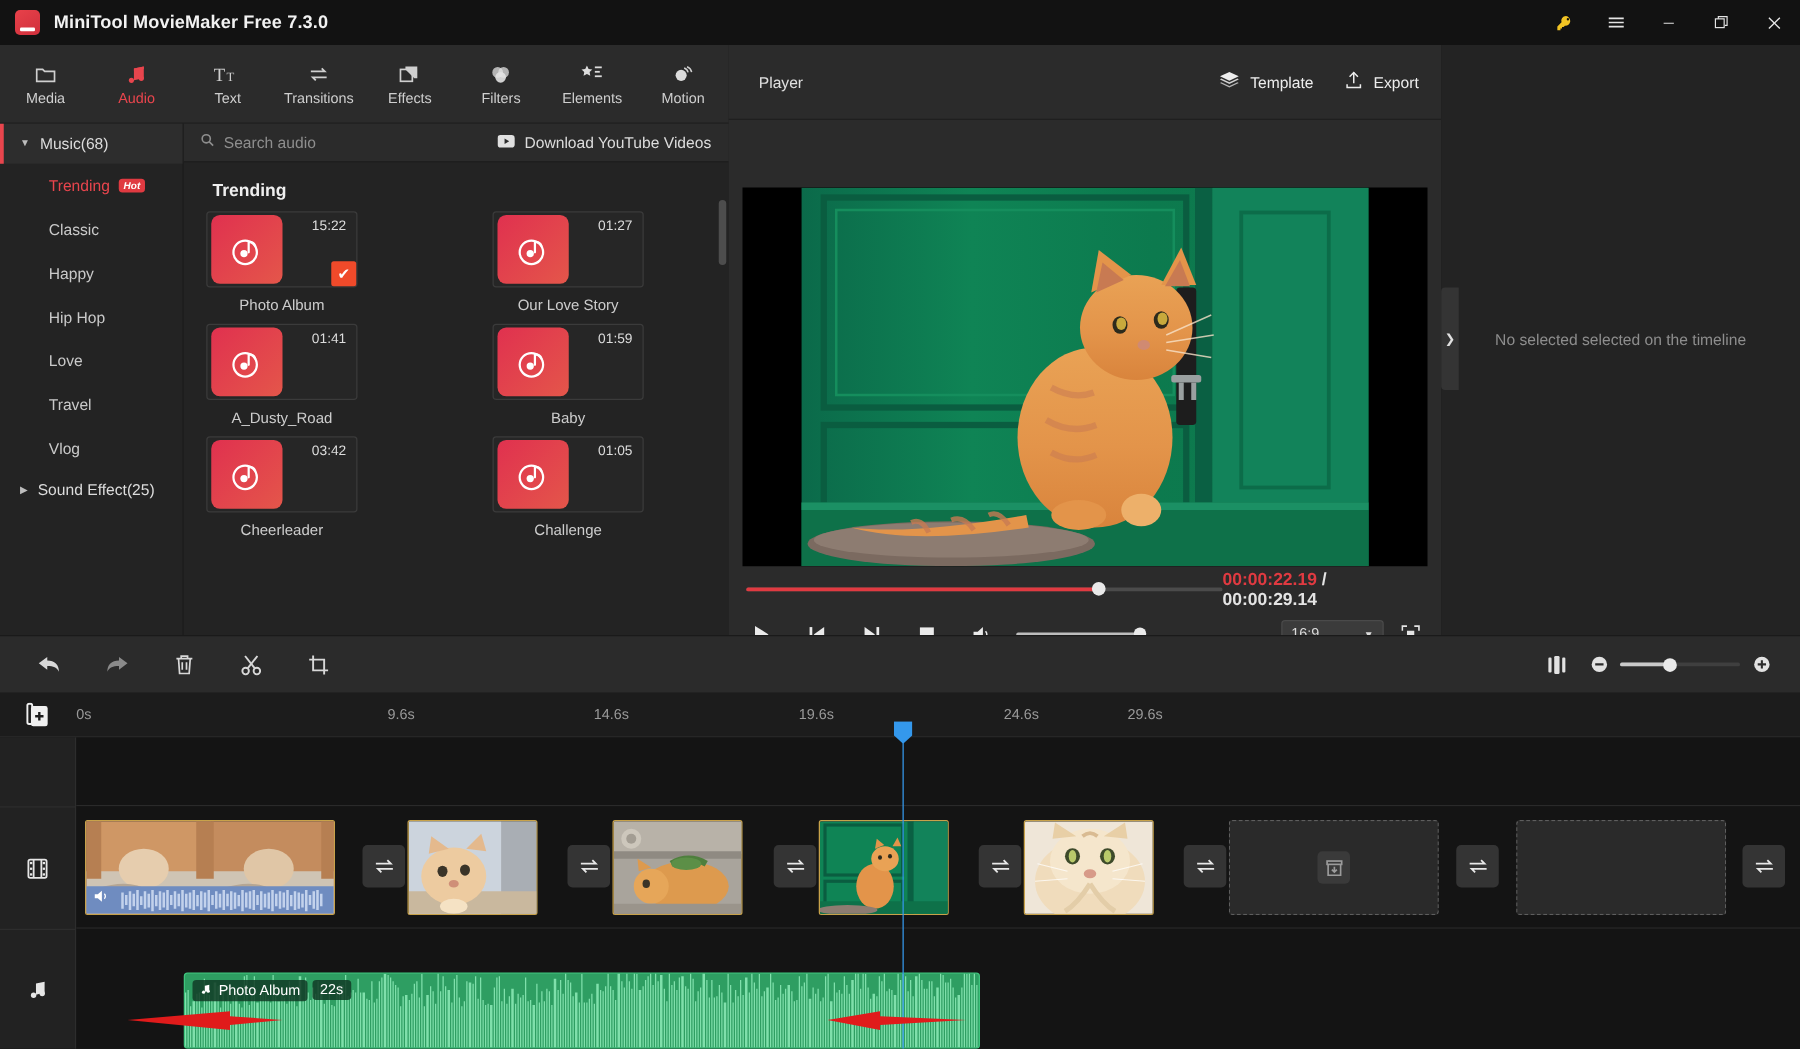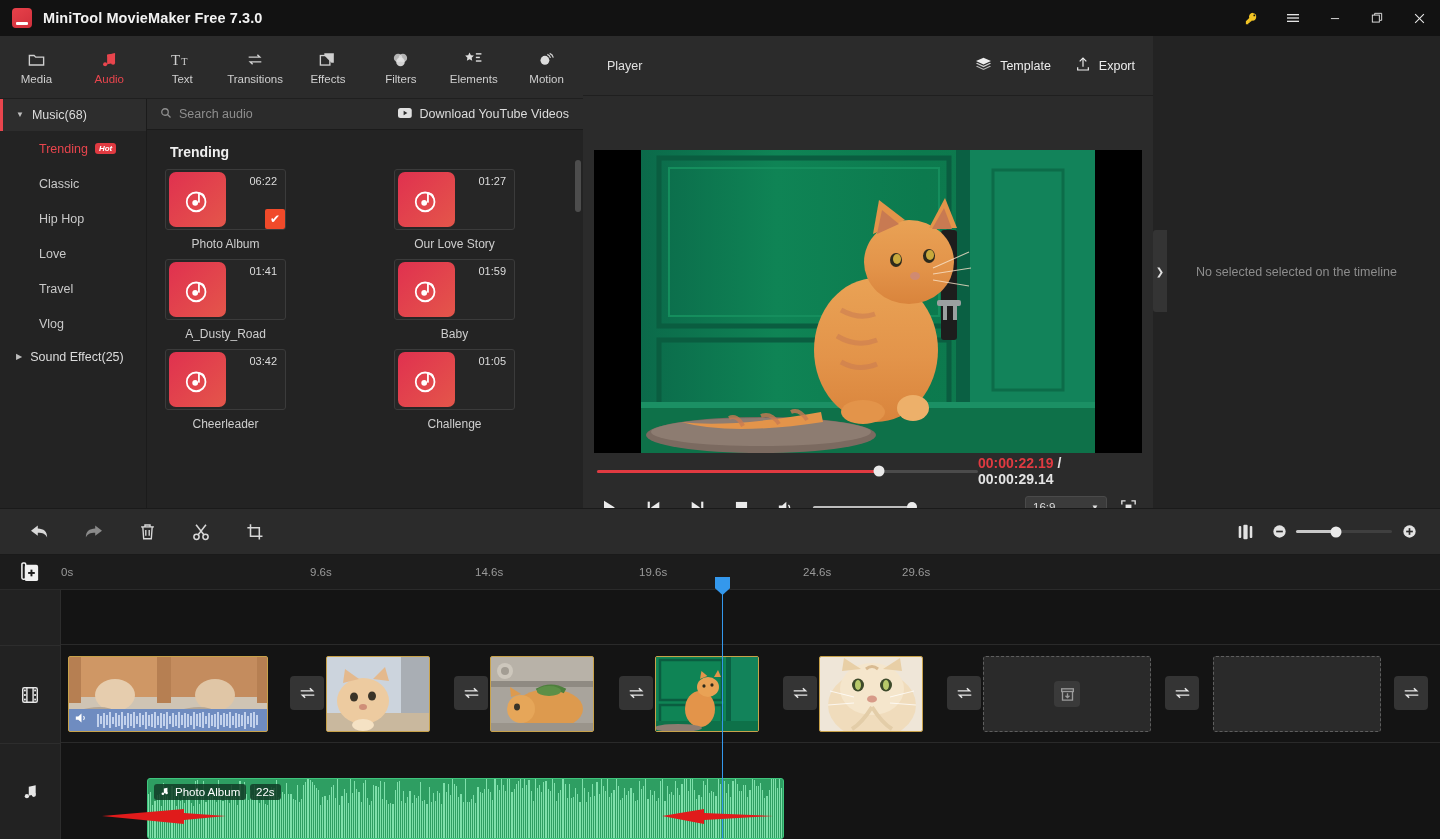--- a/index.html
+++ b/index.html
@@ -358,20 +358,23 @@
         <span>Music(68)</span>
       </div>
       <div class="cat-item active">
         <span>Trending</span>
         <span class="hot">Hot</span>
       </div>
       <div class="cat-item">
           <span>Classic</span>
         </div>
       <div class="cat-item">
+          <span>Happy</span>
+        </div>
+      <div class="cat-item">
           <span>Hip Hop</span>
         </div>
       <div class="cat-item">
           <span>Love</span>
         </div>
       <div class="cat-item">
           <span>Travel</span>
         </div>
       <div class="cat-item">
           <span>Vlog</span>
@@ -406,21 +409,21 @@
 
           <div class="mcard">
             <div class="mthumb">
               <div class="mart">
                 <svg width="30" height="30" viewBox="0 0 32 32" fill="none" stroke="#fff" stroke-width="1.9">
                     <circle cx="14" cy="18" r="10"></circle>
                     <path d="M17 18V9c3 0 5 1.6 5.6 3.6" stroke-linecap="round"></path>
                     <circle cx="13" cy="19" r="3.1" fill="#fff" stroke="none"></circle>
                   </svg>
               </div>
-              <span class="mdur">06:22</span>
+              <span class="mdur">15:22</span>
               <span class="mcheck">✔</span>
             </div>
             <div class="mname">Photo Album</div>
           </div>
 
           <div class="mcard">
             <div class="mthumb">
               <div class="mart">
                 <svg width="30" height="30" viewBox="0 0 32 32" fill="none" stroke="#fff" stroke-width="1.9">
                     <circle cx="14" cy="18" r="10"></circle>

